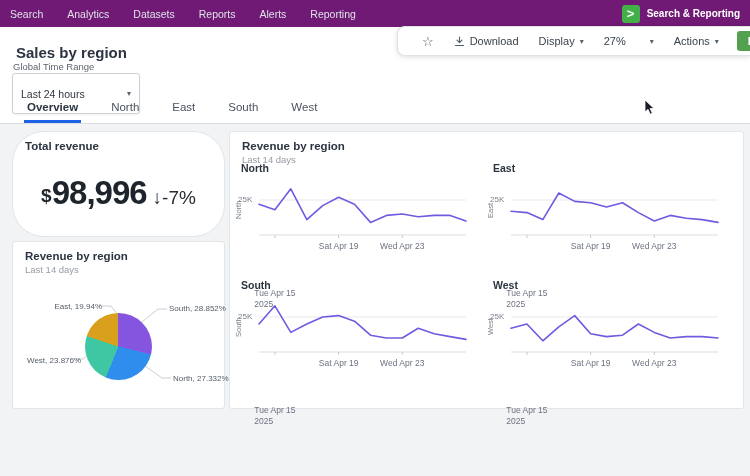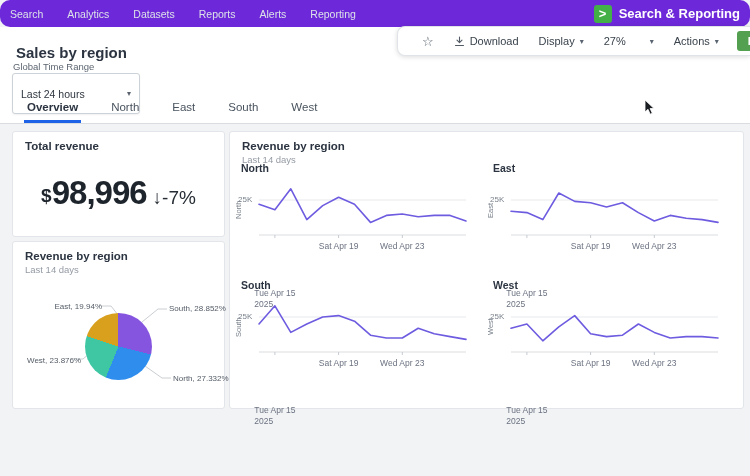--- a/index.html
+++ b/index.html
@@ -2,28 +2,28 @@
 <html><head>
 <meta charset="utf-8">
 <style>
   html,body{margin:0;padding:0;}
   body{
     width:750px;height:476px;position:relative;overflow:hidden;
     background:#f2f3f5;font-family:"Liberation Sans",sans-serif;
     -webkit-font-smoothing:antialiased;
   }
   
-  .topnav{position:absolute;top:0;left:0;right:0;height:27px;background:#6d28d9;
-    display:flex;align-items:center;z-index:10;border-radius:10px;}
+  .topnav{position:absolute;top:0;left:0;right:0;height:27px;background:#701a75;
+    display:flex;align-items:center;z-index:10;}
   .topnav .nav-item{color:#dde2e8;font-size:10.5px;padding:0 12px;cursor:pointer;white-space:nowrap;}
   .topnav .nav-item:first-child{padding-left:10px;}
   .appbar{margin-left:auto;display:flex;align-items:center;gap:7px;padding-right:10px;}
   .logo{width:18px;height:18px;border-radius:3px;display:flex;align-items:center;justify-content:center;
     color:#fff;font-weight:bold;font-size:13px;line-height:1;}
-  .appname{color:#ffffff;font-size:13px;font-weight:bold;white-space:nowrap;}
+  .appname{color:#ffffff;font-size:10px;font-weight:bold;white-space:nowrap;}
   
   .header{position:absolute;top:27px;left:0;right:0;height:96px;background:#ffffff;
     border-bottom:1px solid #d9dde1;z-index:1;}
   .page-title{position:absolute;top:17px;left:16px;font-size:15px;font-weight:bold;color:#2b3440;}
   
   .toolbar{position:absolute;top:26px;left:397px;right:0;height:28px;background:#fff;
     border:1px solid #e0e4e8;border-right:none;border-radius:8px 0 0 8px;
     box-shadow:0 1px 5px rgba(0,0,0,.14);display:flex;align-items:center;
     z-index:20;padding:0 4px 0 14px;gap:0;}
   .tb-item{display:flex;align-items:center;gap:5px;font-size:11px;color:#3a434c;
@@ -38,21 +38,21 @@
   .timerange{position:absolute;top:46px;left:12px;width:110px;height:19px;background:#fff;
     border:1px solid #ccd2d8;border-radius:3px;box-shadow:0 1px 2px rgba(0,0,0,.06);
     display:flex;align-items:center;justify-content:space-between;
     padding:10px 8px;font-size:10.5px;color:#2f3640;cursor:pointer;}
   
   .tabs{position:absolute;left:24px;bottom:0;display:flex;gap:27px;margin-top:39px;}
   .tab{font-size:11.5px;color:#49535e;padding:0 3px 7px 3px;cursor:pointer;border-bottom:3px solid transparent;}
   .tab.active{font-weight:bold;color:#2b3440;}
   
   .panel{position:absolute;background:#fff;border:1px solid #e2e5e9;border-radius:3px;box-sizing:border-box;}
-  #p-total{left:12px;top:131px;width:213px;height:106px;}
+  #p-total{left:12px;top:131px;width:213px;height:106px;border-radius:32px;}
   #p-pie{left:12px;top:241px;width:213px;height:168px;}
   #p-lines{left:229px;top:131px;width:515px;height:278px;}
   .panel-title{font-size:11.5px;font-weight:bold;color:#2b3440;padding:8px 12px 0 12px;}
   .panel-sub{font-size:9.5px;color:#959ba4;padding:2px 12px 0 12px;}
   
   .kpi{position:absolute;top:42px;left:0;width:100%;text-align:center;color:#1d242c;white-space:nowrap;}
   .kpi .cur{font-size:19px;font-weight:bold;vertical-align:2px;}
   .kpi .val{font-size:33px;font-weight:800;letter-spacing:-1px;}
   .kpi .trend{font-size:19px;font-weight:400;margin-left:6px;color:#262d35;}
   

